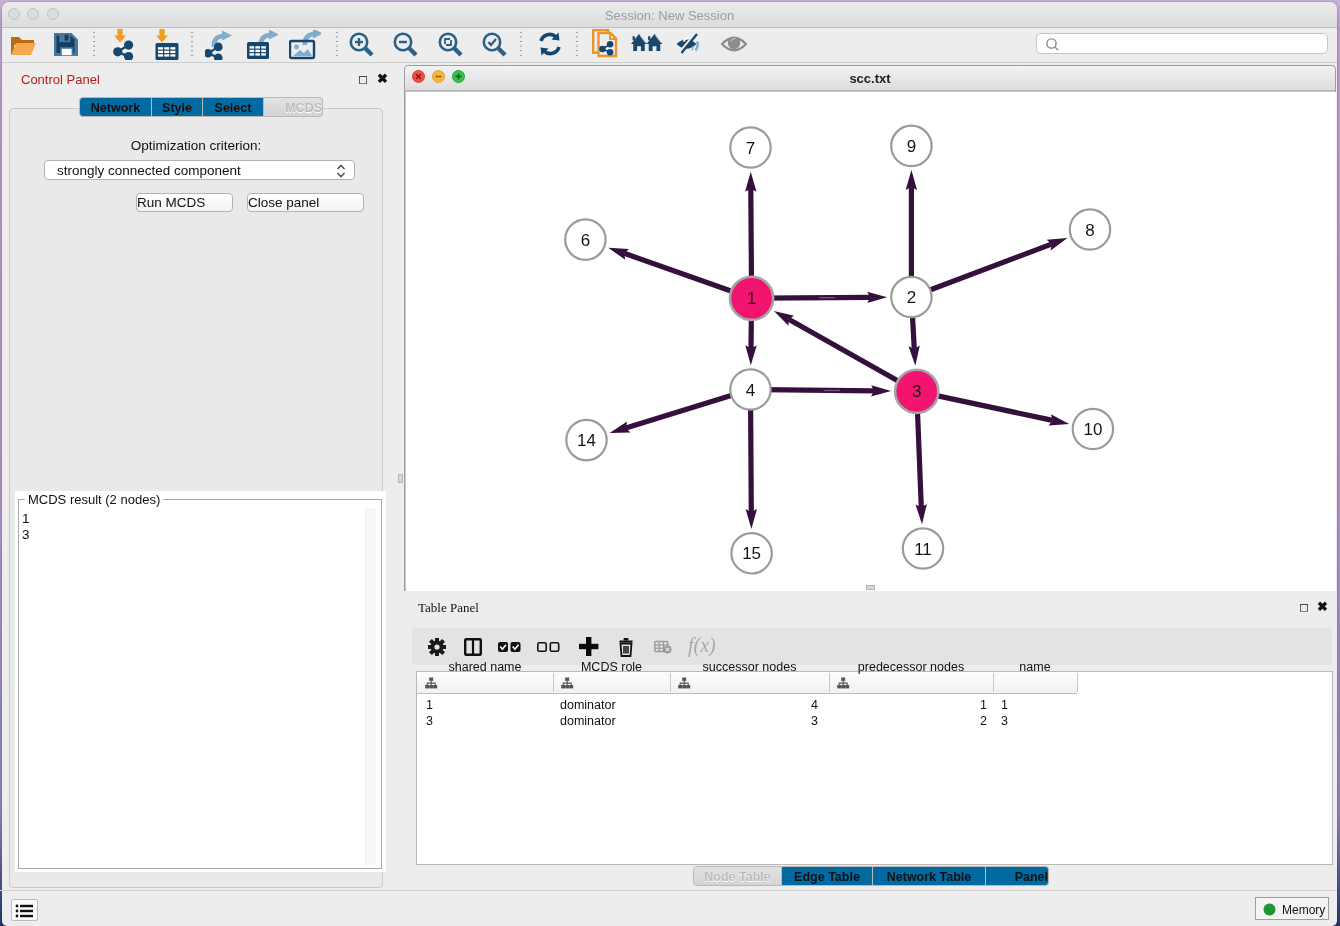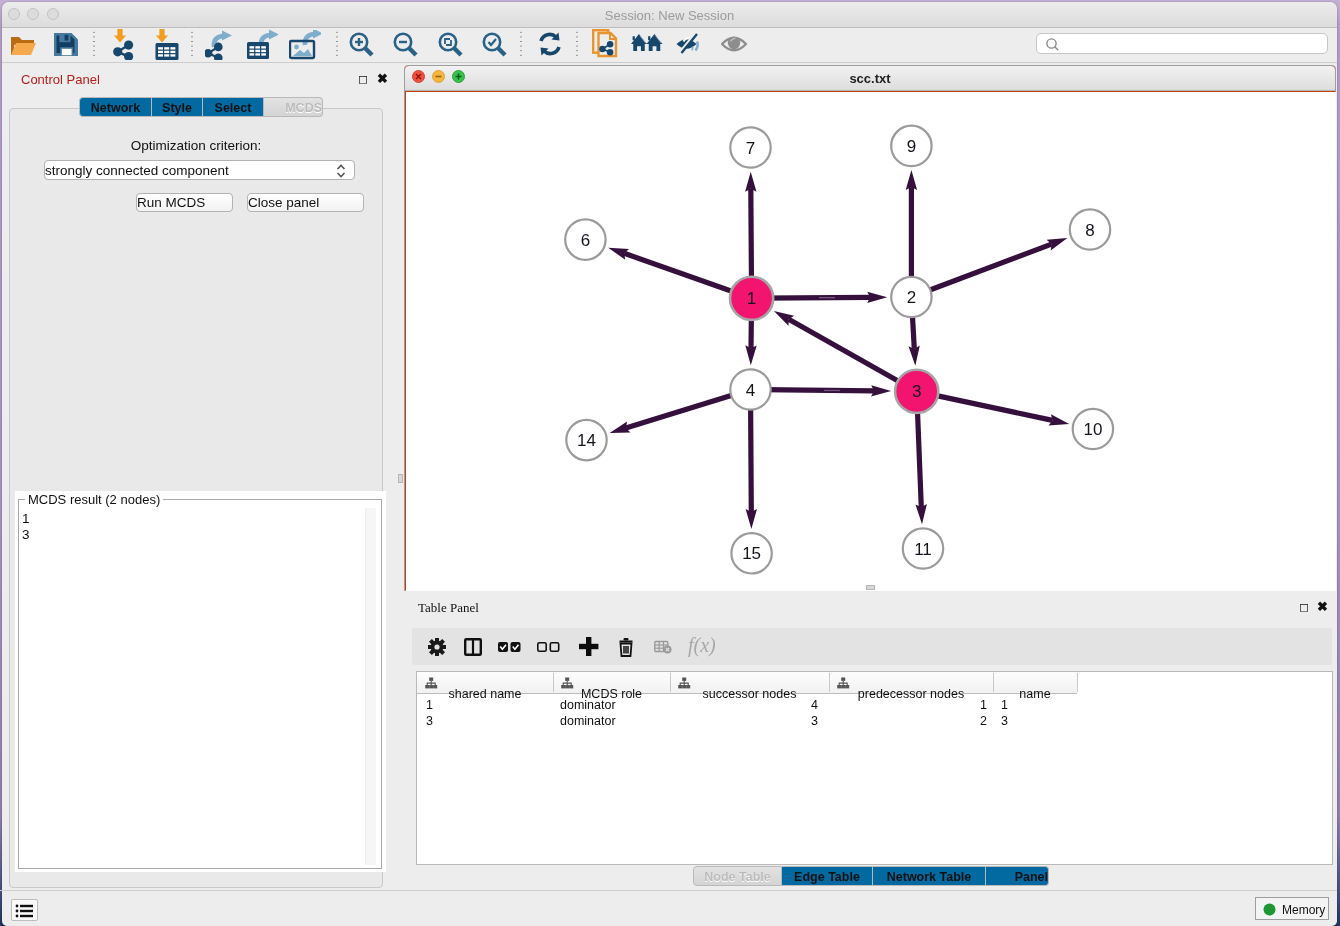--- a/index.html
+++ b/index.html
@@ -23,45 +23,45 @@
 #cp-inner { position:absolute; left:9px; top:108px; width:374px; height:780px;
   background:#e9e9e9; border:1px solid #c9c9c9; border-radius:4px; }
 .tabs { position:absolute; display:flex; height:20px; }
 .tab { height:20px; line-height:20px; font-size:12.5px; font-weight:bold; text-align:center; color:#111;
   background:#0369a1; border:1px solid #b9b9b9; border-left:none; }
 .tab.first { border-left:1px solid #b9b9b9; border-radius:4px 0 0 4px; }
 .tab.last { border-radius:0 4px 4px 0;text-align:right; }
 .tab.sel { background:linear-gradient(#e2e2e2,#d4d4d4); color:#bcbcbc; text-shadow:0 1px 0 #fff; }
 #opt-label { position:absolute; left:0; top:138px; width:392px; text-align:center; font-size:13.5px; color:#111; }
 #combo { position:absolute; left:44px; top:160px; width:311px; height:20px; background:#fff;
-  border:1px solid #b3b3b3; border-radius:4px; font-size:13.5px; color:#111; line-height:19px; padding-left:0; }
+  border:1px solid #b3b3b3; border-radius:4px; font-size:13.5px; color:#111; line-height:19px; padding-left:12px; }
 .btn { position:absolute; height:19px; background:linear-gradient(#fff,#f2f2f2); border:1px solid #b3b3b3;
   border-radius:4px; font-size:13.5px; color:#111; line-height:18px;margin-left:44px; }
 #mcds-white { position:absolute; left:15px; top:491px; width:371px; height:381px; background:#fff; }
 #fieldset { position:absolute; left:18px; top:499px; width:364px; height:370px; border:1px solid #a9a9a9; }
 #legend { position:absolute; left:25px; top:492px; background:#fff; padding:0 3px; font-size:13px; color:#111; }
 #sb { position:absolute; left:365px; top:508px; width:11px; height:357px; background:#f6f6f6; border-left:1px solid #ededed; }
 .mono13 { font-size:13.5px; color:#111; }
 
 #netwin { position:absolute; left:404px; top:65px; width:932px; height:526px;
-  background:#c2410c; border:1px solid #9e9e9e; border-radius:4px 4px 0 0; }
+  background:#f0abfc; border:1px solid #9e9e9e; border-radius:4px 4px 0 0; }
 #nettitle { position:absolute; left:0; top:0; width:100%; height:25px;
   background:linear-gradient(#f2f2f2,#dddddd); border-bottom:1px solid #b3b3b3; border-radius:4px 4px 0 0; }
 .light { position:absolute; top:4px; width:13px; height:13px; border-radius:50%; }
 #netname { position:absolute; top:5px; width:100%; text-align:center; font-size:13px; font-weight:bold; color:#222; }
 #canvas { position:absolute; left:1px; top:26px; width:930px; height:499px; background:#fff; }
 
 #tp-title { position:absolute; left:418px; top:600px; font-size:13px; color:#111;font-family:Liberation Serif, serif; }
 #tp-bar { position:absolute; left:412px; top:628px; width:920px; height:37px; background:#e3e3e3; border-radius:2px; }
 .fx { position:absolute; left:688px; top:634px; font-family:"Liberation Serif",serif; font-style:italic;
   font-size:20px; color:#a8a8a8; }
 #tbl { position:absolute; left:416px; top:671px; width:917px; height:194px; background:#fff; border:1px solid #b9b9b9; }
 #thead { position:absolute; left:417px; top:672px; height:22px; background:linear-gradient(#fdfdfd,#f1f1f1);
   border-bottom:1px solid #bdbdbd; }
-.th { position:absolute; top:687px; font-size:12.5px; color:#111; text-align:center; }
+.th { position:absolute; top:660px; font-size:12.5px; color:#111; text-align:center; }
 .hsep { position:absolute; top:673px; height:19px; width:0; border-left:1px solid #c9c9c9; }
 .td { position:absolute; font-size:12.5px; color:#111; }
 
 #statusline { position:absolute; left:0px; top:890px; width:1337px; border-top:1px solid #cfcfcf; }
 #memory { position:absolute; left:1255px; top:897px; width:74px; height:23px; background:#f4f4f4;
   border:1px solid #9e9e9e; font-size:12px; color:#111; }
 #listbtn { position:absolute; left:11px; top:899px; width:27px; height:22px; background:#fafafa;
   border:1px solid #bdbdbd; border-radius:2px; }
 </style></head><body>
 <div id="win">

